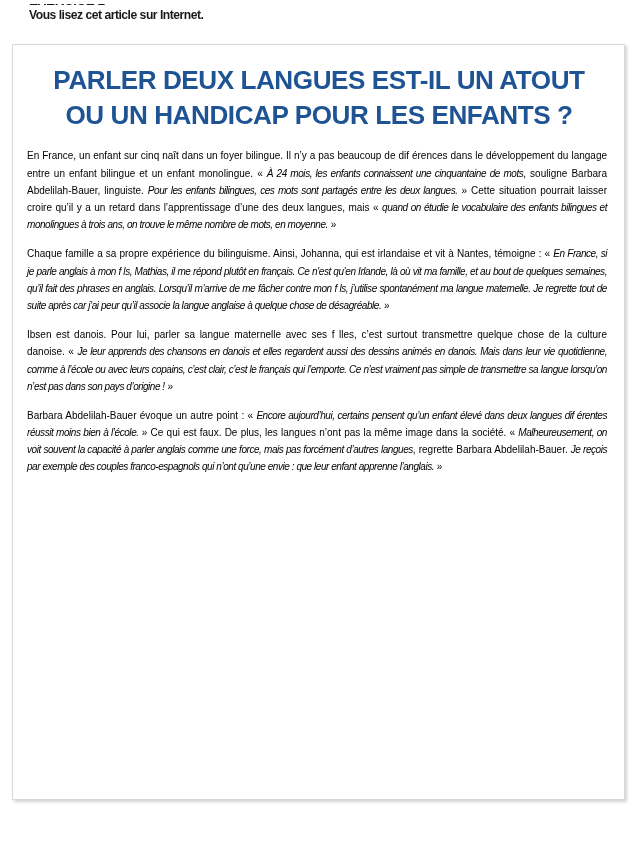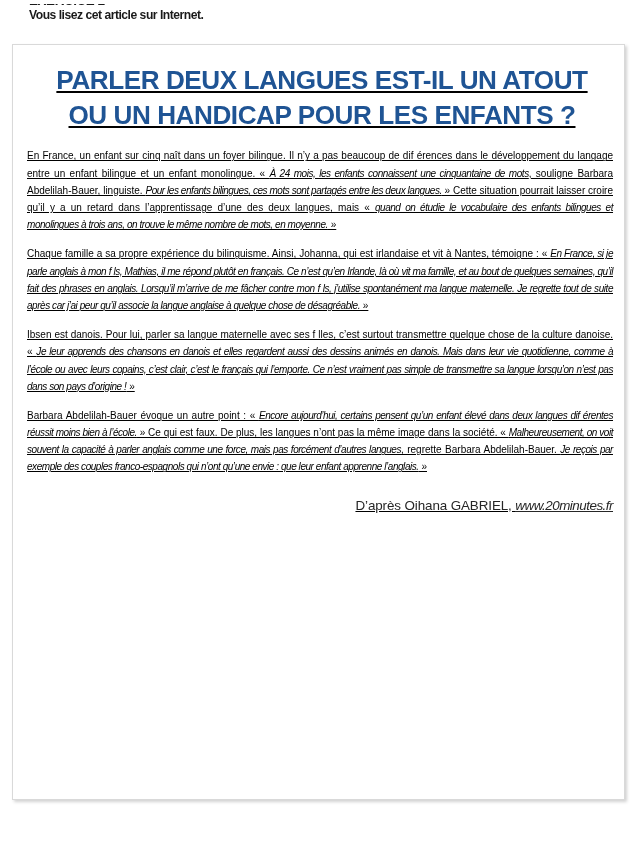--- a/index.html
+++ b/index.html
@@ -57,22 +57,21 @@
     width: 613px;
     height: 756px;
     background: #ffffff;
     border: 1px solid #d9d9d9;
     box-shadow: 2px 2px 3px rgba(0,0,0,0.18);
     box-sizing: border-box;
     overflow: hidden;
   }
 
   .article-inner {
-    padding: 12px 6px 0 13px;
-    text-decoration: underline;
+    padding: 12px 12px 0 13px;
   }
 
   .article-title {
     color: #1F5494;
     font-size: 26.5px;
     font-weight: bold;
     line-height: 1.33;
     text-align: center;
     letter-spacing: -0.45px;
     margin: 6px 6px 14px 6px;
@@ -124,18 +123,15 @@
 
     <h1 class="article-title">PARLER DEUX LANGUES EST-IL UN ATOUT OU UN HANDICAP POUR LES ENFANTS ?</h1>
 
     <div class="article-body">
         <p><span>En France, un enfant sur cinq naît dans un foyer bilingue. Il n’y a pas beaucoup de dif érences dans le développement du langage entre un enfant bilingue et un enfant monolingue. «&nbsp;</span><i>À 24 mois, les enfants connaissent une cinquantaine de mots</i><span>, souligne Barbara Abdelilah-Bauer, linguiste. </span><i>Pour les enfants bilingues, ces mots sont partagés entre les deux langues.</i><span>&nbsp;» Cette situation pourrait laisser croire qu’il y a un retard dans l’apprentissage d’une des deux langues, mais «&nbsp;</span><i>quand on étudie le vocabulaire des enfants bilingues et monolingues à trois ans, on trouve le même nombre de mots, en moyenne.</i><span>&nbsp;»</span></p>
         <p><span>Chaque famille a sa propre expérience du bilinguisme. Ainsi, Johanna, qui est irlandaise et vit à Nantes, témoigne : «&nbsp;</span><i>En France, si je parle anglais à mon f ls, Mathias, il me répond plutôt en français. Ce n’est qu’en Irlande, là où vit ma famille, et au bout de quelques semaines, qu’il fait des phrases en anglais. Lorsqu’il m’arrive de me fâcher contre mon f ls, j’utilise spontanément ma langue maternelle. Je regrette tout de suite après car j’ai peur qu’il associe la langue anglaise à quelque chose de désagréable.</i><span>&nbsp;»</span></p>
         <p><span>Ibsen est danois. Pour lui, parler sa langue maternelle avec ses f lles, c’est surtout transmettre quelque chose de la culture danoise. «&nbsp;</span><i>Je leur apprends des chansons en danois et elles regardent aussi des dessins animés en danois. Mais dans leur vie quotidienne, comme à l’école ou avec leurs copains, c’est clair, c’est le français qui l’emporte. Ce n’est vraiment pas simple de transmettre sa langue lorsqu’on n’est pas dans son pays d’origine !</i><span>&nbsp;»</span></p>
         <p><span>Barbara Abdelilah-Bauer évoque un autre point : «&nbsp;</span><i>Encore aujourd’hui, certains pensent qu’un enfant élevé dans deux langues dif érentes réussit moins bien à l’école.</i><span>&nbsp;» Ce qui est faux. De plus, les langues n’ont pas la même image dans la société. «&nbsp;</span><i>Malheureusement, on voit souvent la capacité à parler anglais comme une force, mais pas forcément d’autres langues</i><span>, regrette Barbara Abdelilah-Bauer. </span><i>Je reçois par exemple des couples franco-espagnols qui n’ont qu’une envie : que leur enfant apprenne l’anglais.</i><span>&nbsp;»</span></p>
       </div>
 
-    <div class="source-line">
-      <span>D’après Oihana GABRIEL, </span><span class="source-link">www.20minutes.fr</span>
-    </div>
 
   </div>
 </div>
 
 </body></html>

